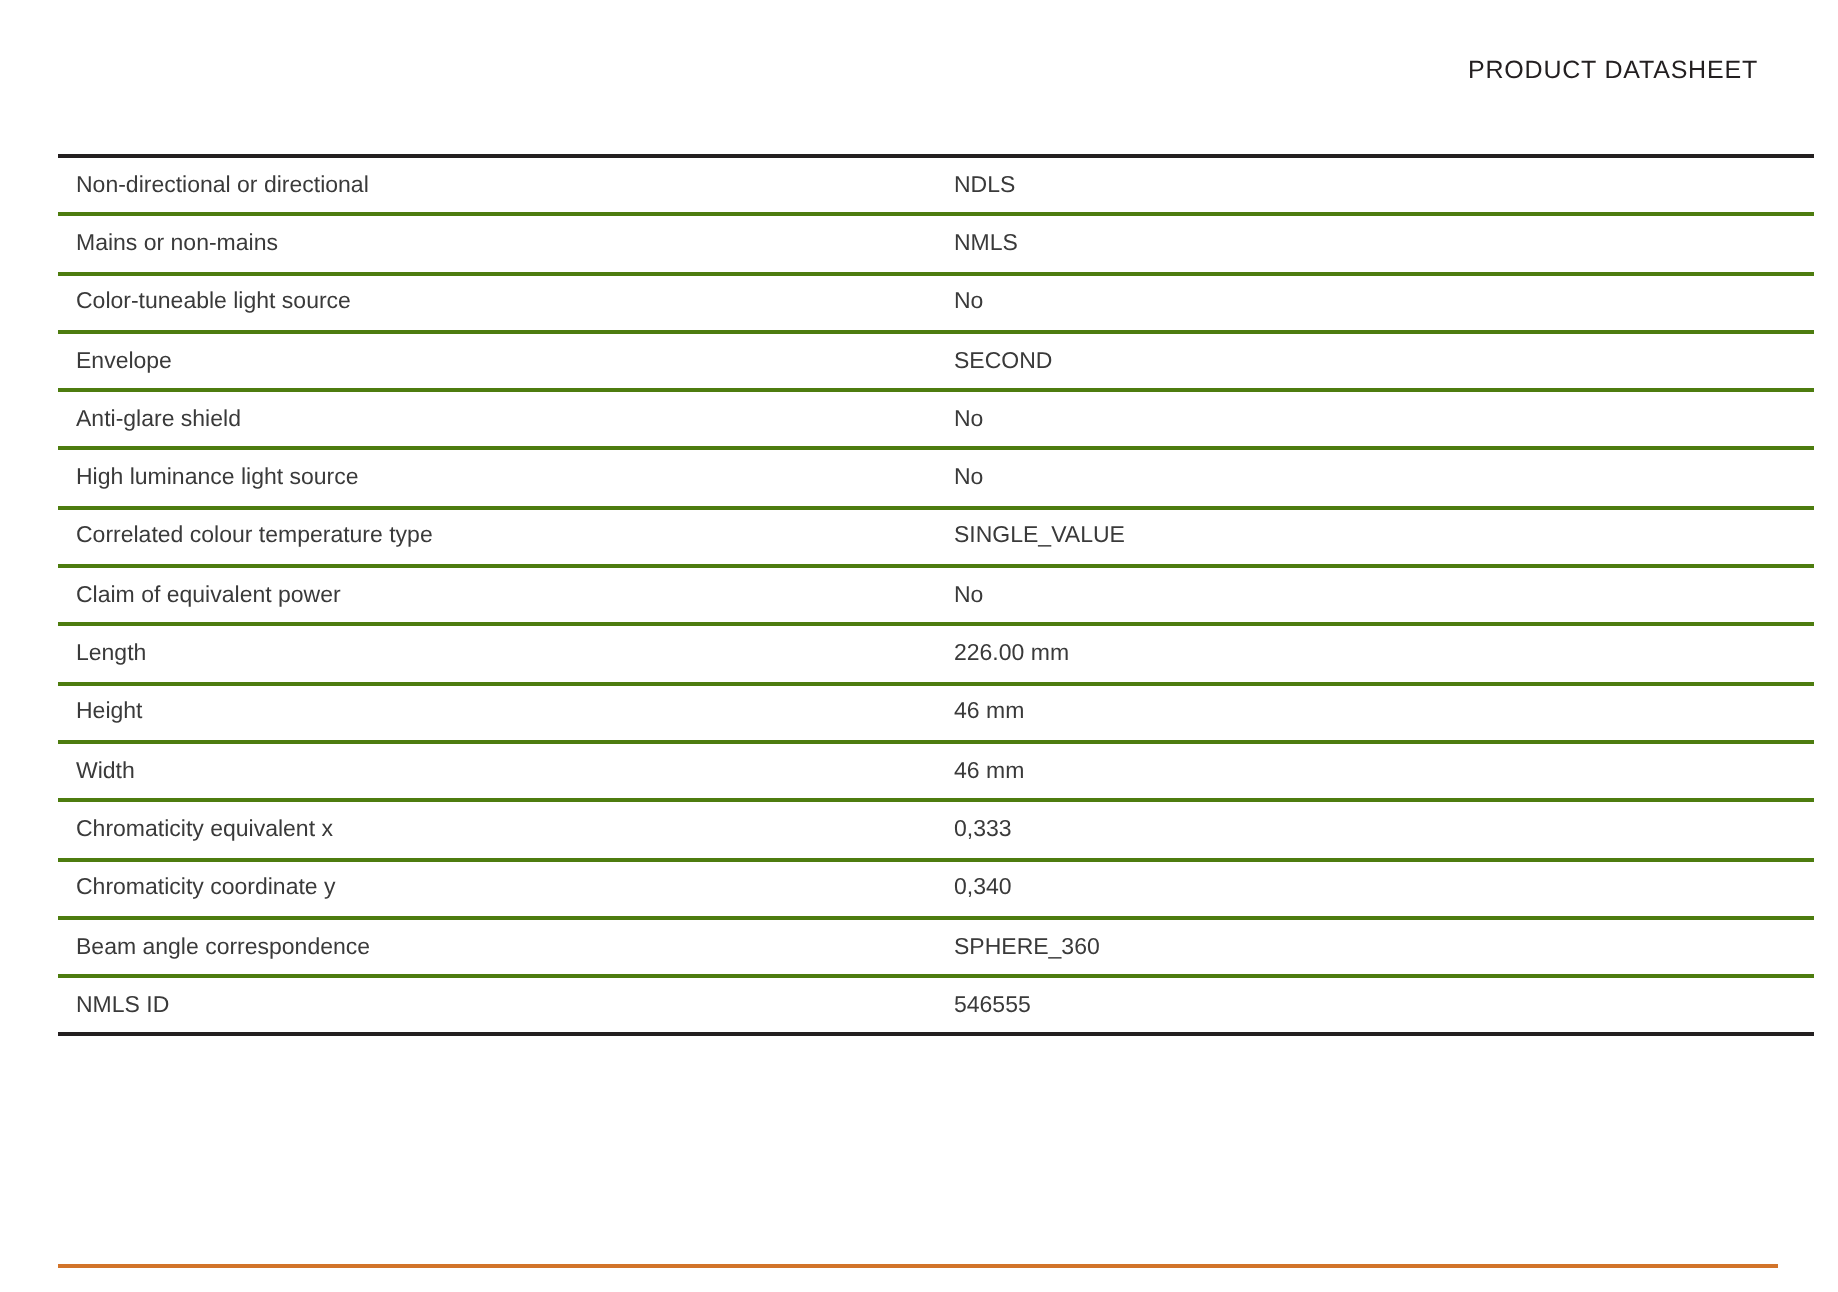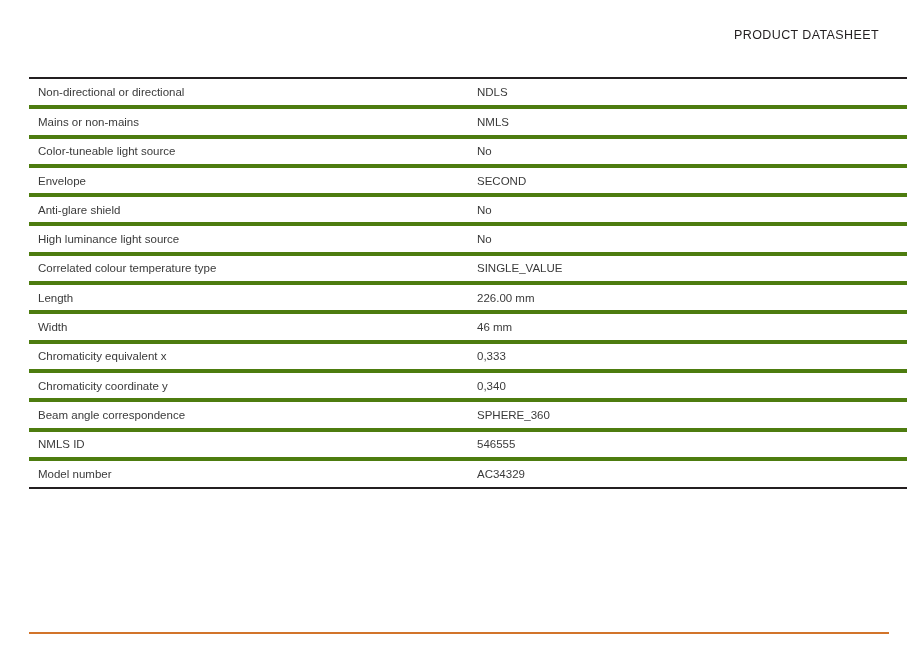--- a/index.html
+++ b/index.html
@@ -37,21 +37,21 @@
     left: 29px;
     width: 860px;
     border-collapse: collapse;
     table-layout: fixed;
   }
   .spec-table tr {
     height: 29.3px;
   }
   .spec-table td {
     border-top: 1px solid #d9d9d9;
-    border-bottom: 4px solid #4d7c0f;
+    border-bottom: 2px solid #4d7c0f;
     font-size: 11.5px;
     color: #3a3a3a;
     padding: 0 0 0 9px;
     vertical-align: middle;
     white-space: nowrap;
     overflow: hidden;
   }
   .spec-table tr:first-child td {
     border-top: 2px solid #231f20;
   }
@@ -107,23 +107,31 @@
         <td class="value">No</td>
       </tr>
       <tr>
         <td class="label">High luminance light source</td>
         <td class="value">No</td>
       </tr>
       <tr class="thick-top">
         <td class="label">Correlated colour temperature type</td>
         <td class="value">SINGLE_VALUE</td>
       </tr>
+      <tr>
+        <td class="label">Claim of equivalent power</td>
+        <td class="value">No</td>
+      </tr>
       <tr class="thick-top">
         <td class="label">Length</td>
         <td class="value">226.00 mm</td>
+      </tr>
+      <tr>
+        <td class="label">Height</td>
+        <td class="value">46 mm</td>
       </tr>
       <tr class="thick-top">
         <td class="label">Width</td>
         <td class="value">46 mm</td>
       </tr>
       <tr>
         <td class="label">Chromaticity equivalent x</td>
         <td class="value">0,333</td>
       </tr>
       <tr>
@@ -131,22 +139,18 @@
         <td class="value">0,340</td>
       </tr>
       <tr>
         <td class="label">Beam angle correspondence</td>
         <td class="value">SPHERE_360</td>
       </tr>
       <tr class="thick-top">
         <td class="label">NMLS ID</td>
         <td class="value">546555</td>
       </tr>
-      <tr>
-        <td class="label">Model number</td>
-        <td class="value">AC34329</td>
-      </tr>
     </tbody>
   </table>
 
   <div class="footer-rule" style="background: rgb(210, 116, 42);"></div>
 
 </div>
 
 </body></html>

